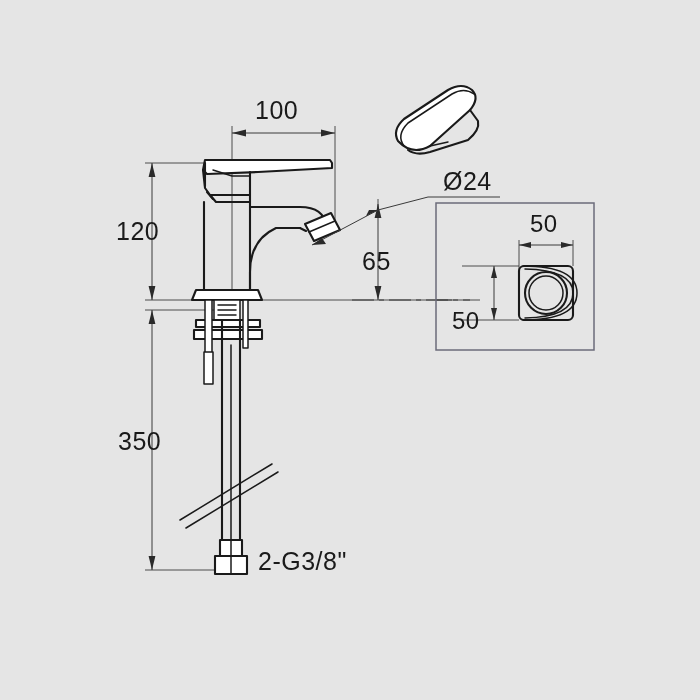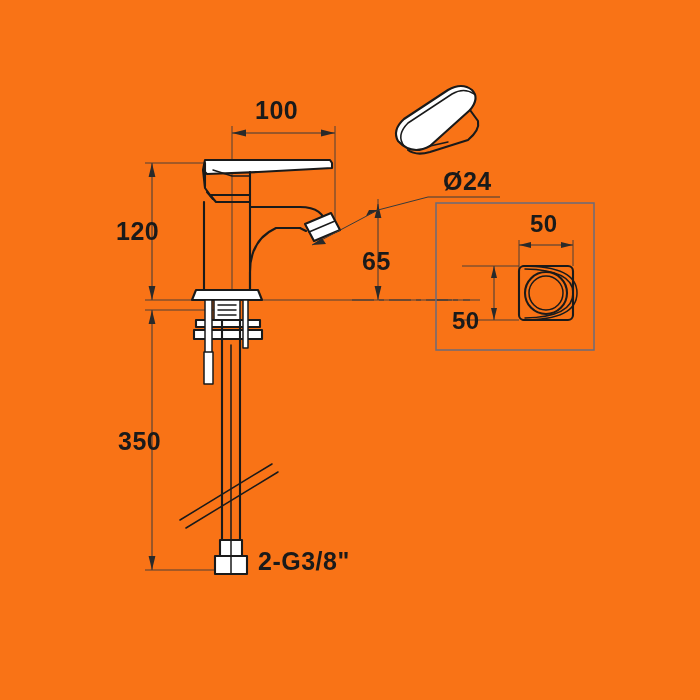--- a/index.html
+++ b/index.html
@@ -11,22 +11,21 @@
   body {
     width: 700px;
     height: 700px;
     overflow: hidden;
     font-family: "Liberation Sans", sans-serif;
   }
   #drawing-root {
     position: relative;
     width: 700px;
     height: 700px;
-    background: #f97316;
-    font-weight: bold;
+    background: #e5e5e5;
   }
   svg#tech-drawing {
     display: block;
     width: 700px;
     height: 700px;
   }
   .obj-line {
     fill: none;
     stroke: #1a1a1a;
     stroke-width: 2.1;

